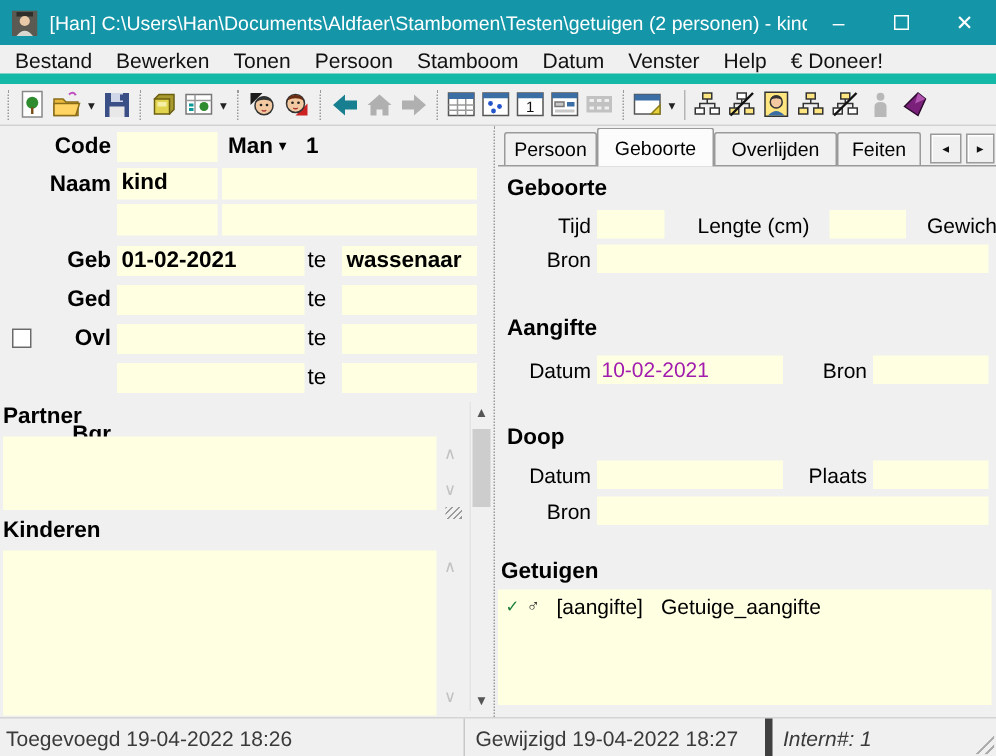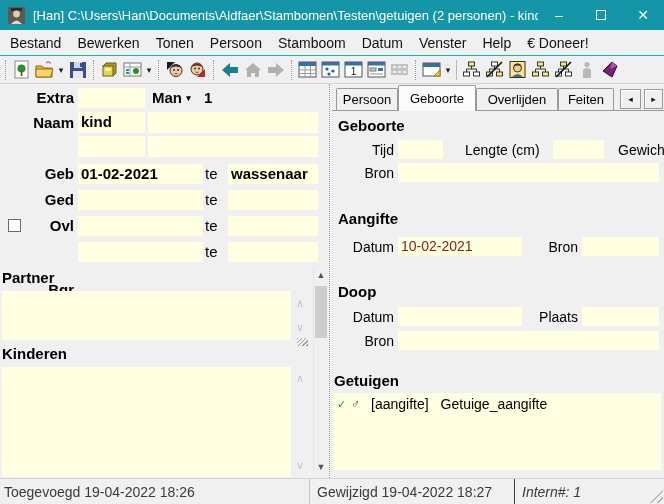--- a/index.html
+++ b/index.html
@@ -8,21 +8,21 @@
   .window { position:relative; width:664px; height:504px; background:#f0f0f0; }
 
   
   .titlebar { height:30px; background:#1596a8; color:#fff; display:flex; align-items:center; }
   .app-icon { width:17px; height:17px; margin-left:8px; flex:0 0 auto; }
   .title-text { margin-left:8px; font-size:13px; white-space:nowrap; overflow:hidden; flex:1 1 auto; }
   .win-btn { width:42px; height:30px; display:flex; align-items:center; justify-content:center; font-size:14px; flex:0 0 auto; }
   .max-box { width:10px; height:10px; border:1px solid #fff; }
 
   
-  .menubar { height:26px; background:#f0f0f0; display:flex; align-items:center; padding-left:2px; border-bottom:1px solid #14b8a6; }
+  .menubar { height:26px; background:#f0f0f0; display:flex; align-items:center; padding-left:2px; border-bottom:7px solid #14b8a6; }
   .menu-item { font-size:14px; color:#111; padding:3px 8px; white-space:nowrap; }
 
   
   .toolbar { height:28px; display:flex; align-items:center; padding:0 1px; border-bottom:1px solid #d2d2d2; background:#f0f0f0; }
   .tgrip { width:0; height:20px; border-left:1px dotted #9a9a9a; margin:0 4px; }
   .tsep  { width:0; height:20px; border-left:1px solid #b5b5b5; margin:0 3px; }
   .tbtn { width:23px; height:24px; display:flex; align-items:center; justify-content:center; }
   .tbtn svg { display:block; }
   .tcaret { font-size:9px; color:#222; width:10px; text-align:center; }
 
@@ -44,34 +44,34 @@
   .vs-btn { position:absolute; left:0; width:14px; height:14px; display:flex; align-items:center; justify-content:center; font-size:9px; color:#555; }
   .vs-thumb { position:absolute; left:1px; top:18px; width:12px; height:52px; background:#cdcdcd; }
 
   
   .tab { position:absolute; border:1px solid #9a9a9a; border-bottom:none; background:#f1f1f1; font-size:13px; text-align:center; line-height:21px; top:4px; height:22px; border-radius:2px 2px 0 0; white-space:nowrap; overflow:hidden; }
   .tab.active { top:1px; height:26px; line-height:25px; background:#fcfcfc; z-index:3; }
   .tabline { position:absolute; left:0; top:26px; width:332px; border-top:1px solid #9a9a9a; z-index:1; }
   .tab-scroll { position:absolute; top:5px; width:21px; height:20px; border:1px solid #9a9a9a; background:#f0f0f0; box-shadow:inset 1px 1px 0 #fff; font-size:9px; display:flex; align-items:center; justify-content:center; color:#111; }
 
   .rlbl { position:absolute; font-size:14px; color:#000; text-align:right; white-space:nowrap; }
-  .rfld { position:absolute; background:#ffffe1; height:19px; font-size:14px; color:#7f1d1d; padding:1px 3px; white-space:nowrap; }
+  .rfld { position:absolute; background:#ffffe1; height:19px; font-size:14px; color:#a21caf; padding:1px 3px; white-space:nowrap; }
 
   .wit-list { position:absolute; left:0; top:309px; width:329px; height:77px; background:#ffffe1; }
   .wit-row { display:flex; align-items:center; height:22px; padding-left:5px; font-size:14px; }
   .wit-check { color:#1b7e3a; font-size:11px; width:14px; }
   .wit-gender { color:#333; font-size:12px; width:20px; }
   .wit-role { margin-right:12px; }
 
   .grip8 { position:absolute; width:11px; height:8px; background:repeating-linear-gradient(135deg,#9a9a9a 0 1px,transparent 1px 3px); }
 
   
   .statusbar { height:26px; border-top:1px solid #d4d4d4; background:#f0f0f0; display:flex; align-items:center; font-size:14px; color:#3a3a3a; }
   .sb1 { width:310px; padding-left:4px; border-right:1px solid #c8c8c8; height:100%; display:flex; align-items:center; }
-  .sb2 { width:205px; padding-left:7px; border-right:1px solid #404040; height:100%; display:flex; align-items:center; }
+  .sb2 { width:205px; padding-left:7px; border-right:5px solid #404040; height:100%; display:flex; align-items:center; }
   .sb3 { flex:1; padding-left:7px; height:100%; display:flex; align-items:center;font-style:italic; }
   .sb-grip { width:13px; height:13px; margin:auto 1px 1px auto; background:repeating-linear-gradient(135deg,#ababab 0 1.5px,transparent 1.5px 4.5px); clip-path:polygon(100% 0,100% 100%,0 100%); align-self:flex-end; }
 </style>
 </head>
 <body>
 
 <div class="window">
 
   <div class="titlebar">
     <svg class="app-icon" viewBox="0 0 17 17">
@@ -290,21 +290,21 @@
       <svg width="18" height="19" viewBox="0 0 18 19">
           <path d="M2 11 L11 2 l5 4 -5 11z" fill="#7a1f7a" stroke="#2a0a2a"></path>
           <path d="M11 2 l5 4 -7 3z" fill="#b054b0"></path>
         </svg>
     </span>
   </div>
 
   <div class="main">
 
     <div class="left-panel">
-      <div class="lbl" style="top:5px;">Extra</div>
+      <div class="lbl" style="top:5px;">Code</div>
       <div class="fld" style="left:78px; top:4px;  width:67px;"></div>
       <div style="position:absolute; left:152px; top:5px; font-size:15px; font-weight:bold;">
         <span>Man</span>
         <span style="font-size:9px; vertical-align:2px;">▾</span>
       </div>
       <div style="position:absolute; left:204px; top:5px; font-size:15px; font-weight:bold;">1</div>
 
       <div class="lbl" style="top:30px;">Naam</div>
       <div class="fld" style="left:78px;  top:28px; width:67px; height:21px;">kind</div>
       <div class="fld" style="left:148px; top:28px; width:170px; height:21px;"></div>

